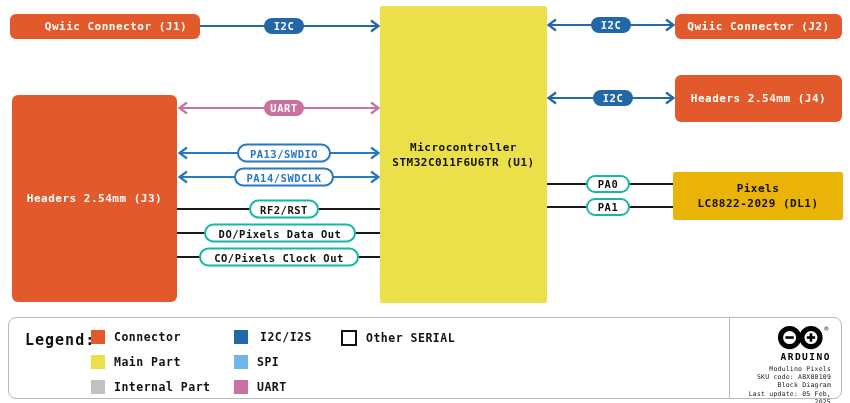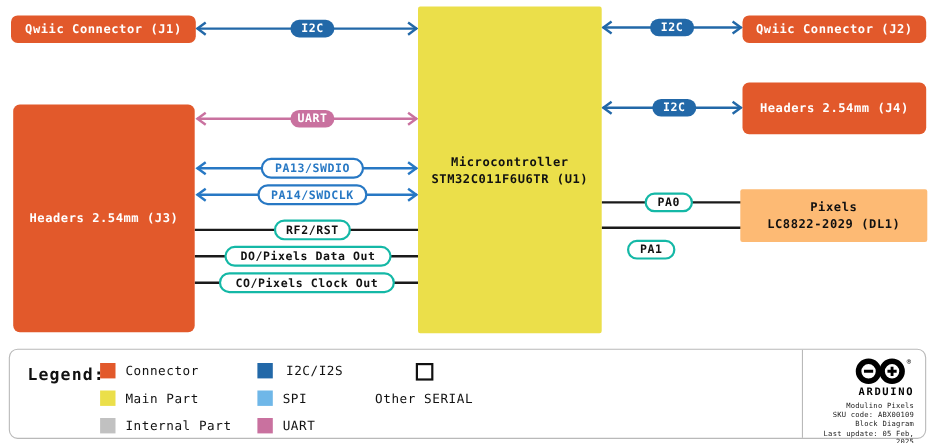--- a/index.html
+++ b/index.html
@@ -4,36 +4,36 @@
 <style>
   html,body{margin:0;padding:0;background:#fff;}
   .stage{position:relative;width:850px;height:403px;background:#fff;overflow:hidden;
          font-family:"DejaVu Sans Mono",monospace;}
   .diagram{position:absolute;left:0;top:0;width:850px;height:310px;}
   .wires{position:absolute;left:0;top:0;z-index:1;}
   .node{position:absolute;z-index:2;display:flex;align-items:center;justify-content:center;
         font-weight:bold;font-size:11px;letter-spacing:0.5px;text-align:center;}
   .orange{background:#E2592B;color:#fff;border-radius:6px;}
   .yellow{background:#EBDF4A;color:#111;border-radius:2px;}
-  .gray{background:#fdba74;color:#111;border-radius:2px;}
+  .gray{background:#eab308;color:#111;border-radius:2px;}
   .node .two-line{line-height:15px;}
   .pill{position:absolute;z-index:3;transform:translate(-50%,-50%);
         display:flex;align-items:center;justify-content:center;
         font-weight:bold;font-size:10.5px;letter-spacing:0.5px;
         border-radius:12px;white-space:nowrap;}
   .pill-i2c{background:#2268A8;color:#fff;}
   .pill-uart{background:#C9719F;color:#fff;}
   .pill-swd{background:#fff;color:#2778C4;border:2px solid #2778C4;}
   .pill-plain{background:#fff;color:#111;border:2px solid #14b8a6;}
   .footer{position:absolute;left:8px;top:317px;width:834px;height:82px;
           border:1.5px solid #B9B9B9;border-radius:8px;display:flex;z-index:2;box-sizing:border-box;}
   .legend{position:relative;flex:1;}
   .legend-title{position:absolute;left:16px;top:13px;font-weight:bold;font-size:15px;letter-spacing:1px;color:#111;}
   .legend-item{position:absolute;display:flex;align-items:center;gap:9px;
-               font-weight:normal;font-size:11.5px;letter-spacing:0.5px;color:#111;}
+               font-weight:bold;font-size:11.5px;letter-spacing:0.5px;color:#111;}
   .swatch{width:14px;height:14px;flex:0 0 auto;}
   .swatch.outlined{width:12px;height:12px;border:2px solid #111;background:#fff;}
   .brandbox{position:relative;width:112px;border-left:1.5px solid #B9B9B9;box-sizing:border-box;}
   .brand-logo{position:absolute;right:10px;top:7px;}
   .brand-name{position:absolute;right:10px;top:33px;font-weight:bold;font-size:9.5px;letter-spacing:1.5px;color:#000;}
   .brand-meta{position:absolute;right:10px;top:47px;text-align:right;font-size:6.5px;
               line-height:8.2px;color:#222;letter-spacing:0.2px;}
 </style>
 </head>
 <body>
@@ -72,21 +72,21 @@
 
       <g stroke="#1A1A1A" stroke-width="2.2" fill="none">
         <line x1="177" y1="209" x2="380" y2="209"></line>
         <line x1="177" y1="233" x2="380" y2="233"></line>
         <line x1="177" y1="257" x2="380" y2="257"></line>
         <line x1="547" y1="184" x2="674" y2="184"></line>
         <line x1="547" y1="207" x2="674" y2="207"></line>
       </g>
     </svg>
 
-    <div class="node orange" style="left:10px;top:14px;width:168px;height:25px;">
+    <div class="node orange" style="left:10px;top:14px;width:168px;height:25px;padding-left:22px;">
       <span>Qwiic Connector (J1)</span>
     </div>
 
     <div class="node orange" style="left:675px;top:14px;width:167px;height:25px;">
       <span>Qwiic Connector (J2)</span>
     </div>
 
     <div class="node orange" style="left:675px;top:75px;width:167px;height:47px;">
       <span>Headers 2.54mm (J4)</span>
     </div>
@@ -115,21 +115,21 @@
     <div class="pill pill-uart" style="left:284px;top:108px;width:40px;height:16px;">UART</div>
 
     <div class="pill pill-swd" style="left:284px;top:153px;width:90px;height:15px;">PA13/SWDIO</div>
     <div class="pill pill-swd" style="left:284px;top:177px;width:96px;height:15px;">PA14/SWDCLK</div>
 
     <div class="pill pill-plain" style="left:284px;top:209px;width:66px;height:15px;">RF2/RST</div>
     <div class="pill pill-plain" style="left:279px;top:257px;width:156px;height:15px;">CO/Pixels Clock Out</div>
     <div class="pill pill-plain" style="left:280px;top:233px;width:148px;height:15px;">DO/Pixels Data Out</div>
 
     <div class="pill pill-plain" style="left:608px;top:184px;width:40px;height:14px;">PA0</div>
-    <div class="pill pill-plain" style="left:592px;top:207px;width:40px;height:14px;margin-top:20px;">PA1</div>
+    <div class="pill pill-plain" style="left:608px;top:207px;width:40px;height:14px;">PA1</div>
   </div>
 
   <div class="footer">
     <div class="legend">
       <div class="legend-title">Legend:</div>
 
       <div class="legend-item" style="left:82px;top:12px;">
         <span class="swatch" style="background: rgb(226, 89, 43);"></span>
         <span>Connector</span>
       </div>
@@ -148,21 +148,21 @@
       </div>
       <div class="legend-item" style="left:225px;top:37px;">
         <span class="swatch" style="background: rgb(111, 183, 232);"></span>
         <span>SPI</span>
       </div>
       <div class="legend-item" style="left:225px;top:62px;">
         <span class="swatch" style="background: rgb(201, 113, 159);"></span>
         <span>UART</span>
       </div>
 
-      <div class="legend-item" style="left:332px;top:12px;flex-direction:column;">
+      <div class="legend-item" style="left:332px;top:12px;">
         <span class="swatch outlined"></span>
         <span>Other SERIAL</span>
       </div>
     </div>
 
     <div class="brandbox">
       <svg class="brand-logo" width="54" height="26" viewBox="0 0 58 28">
         <g fill="none" stroke="#000" stroke-width="5.5">
           <circle cx="13.5" cy="13.5" r="9.8"></circle>
           <circle cx="36.5" cy="13.5" r="9.8"></circle>

